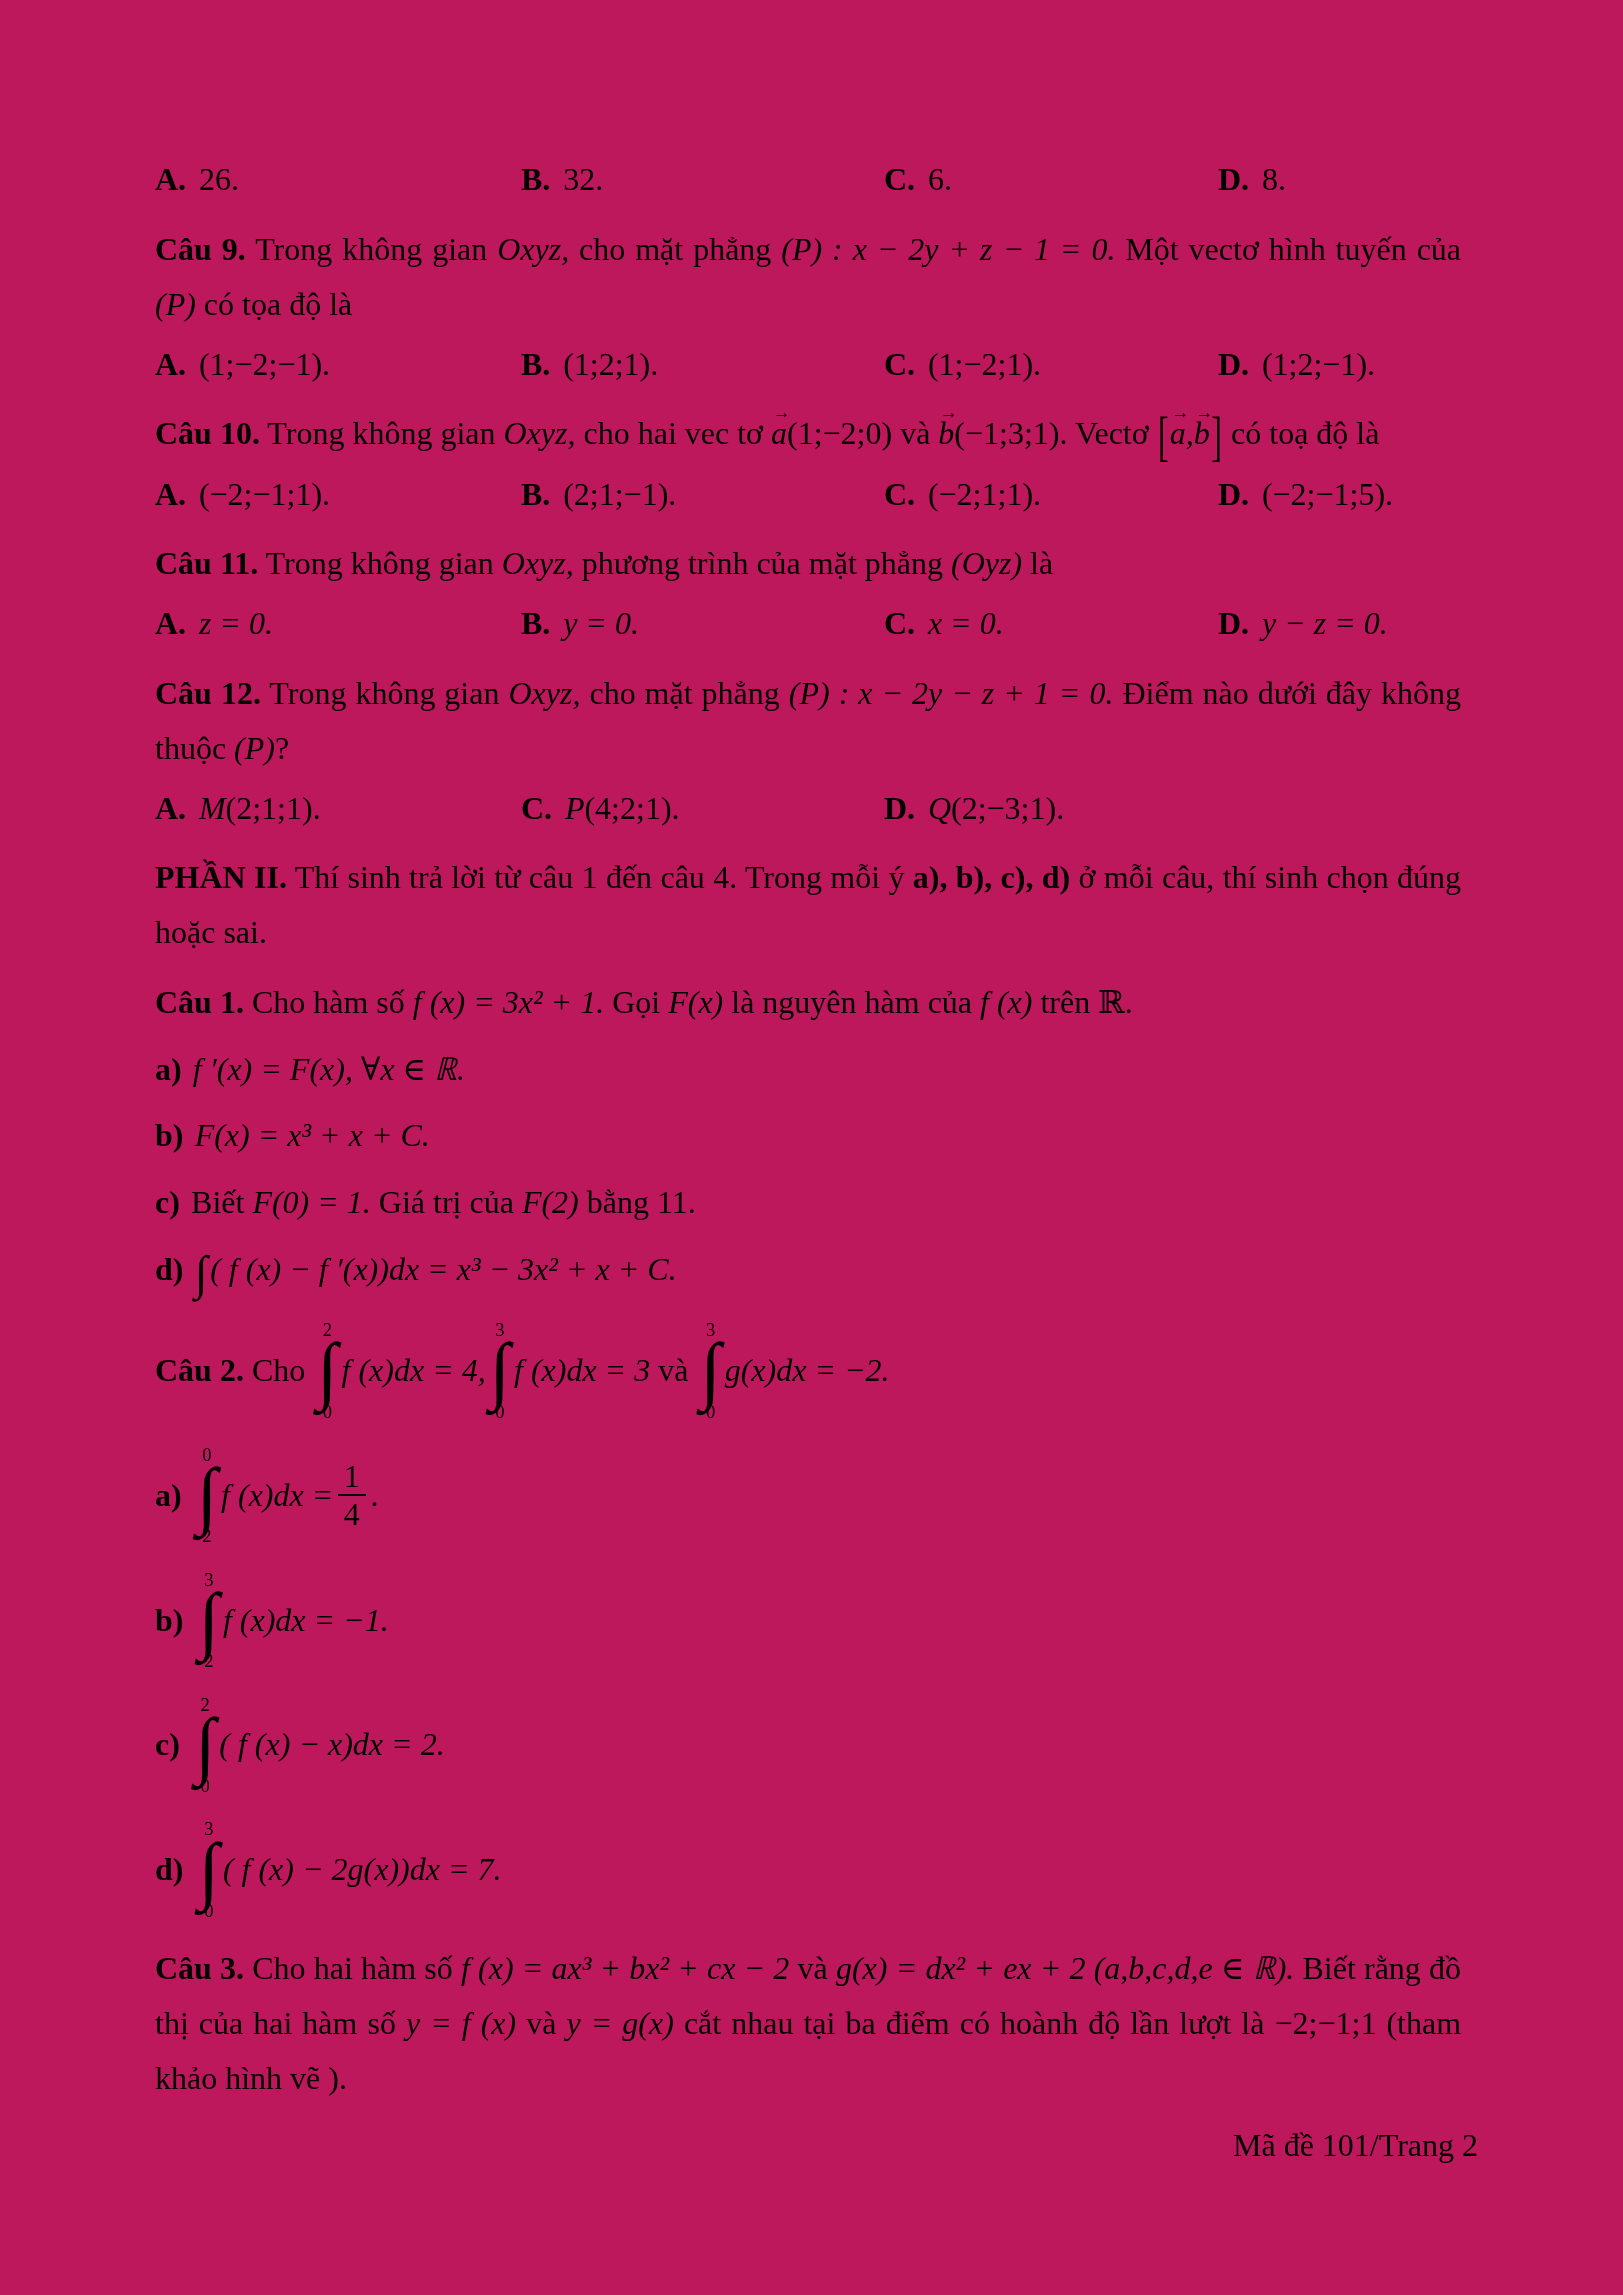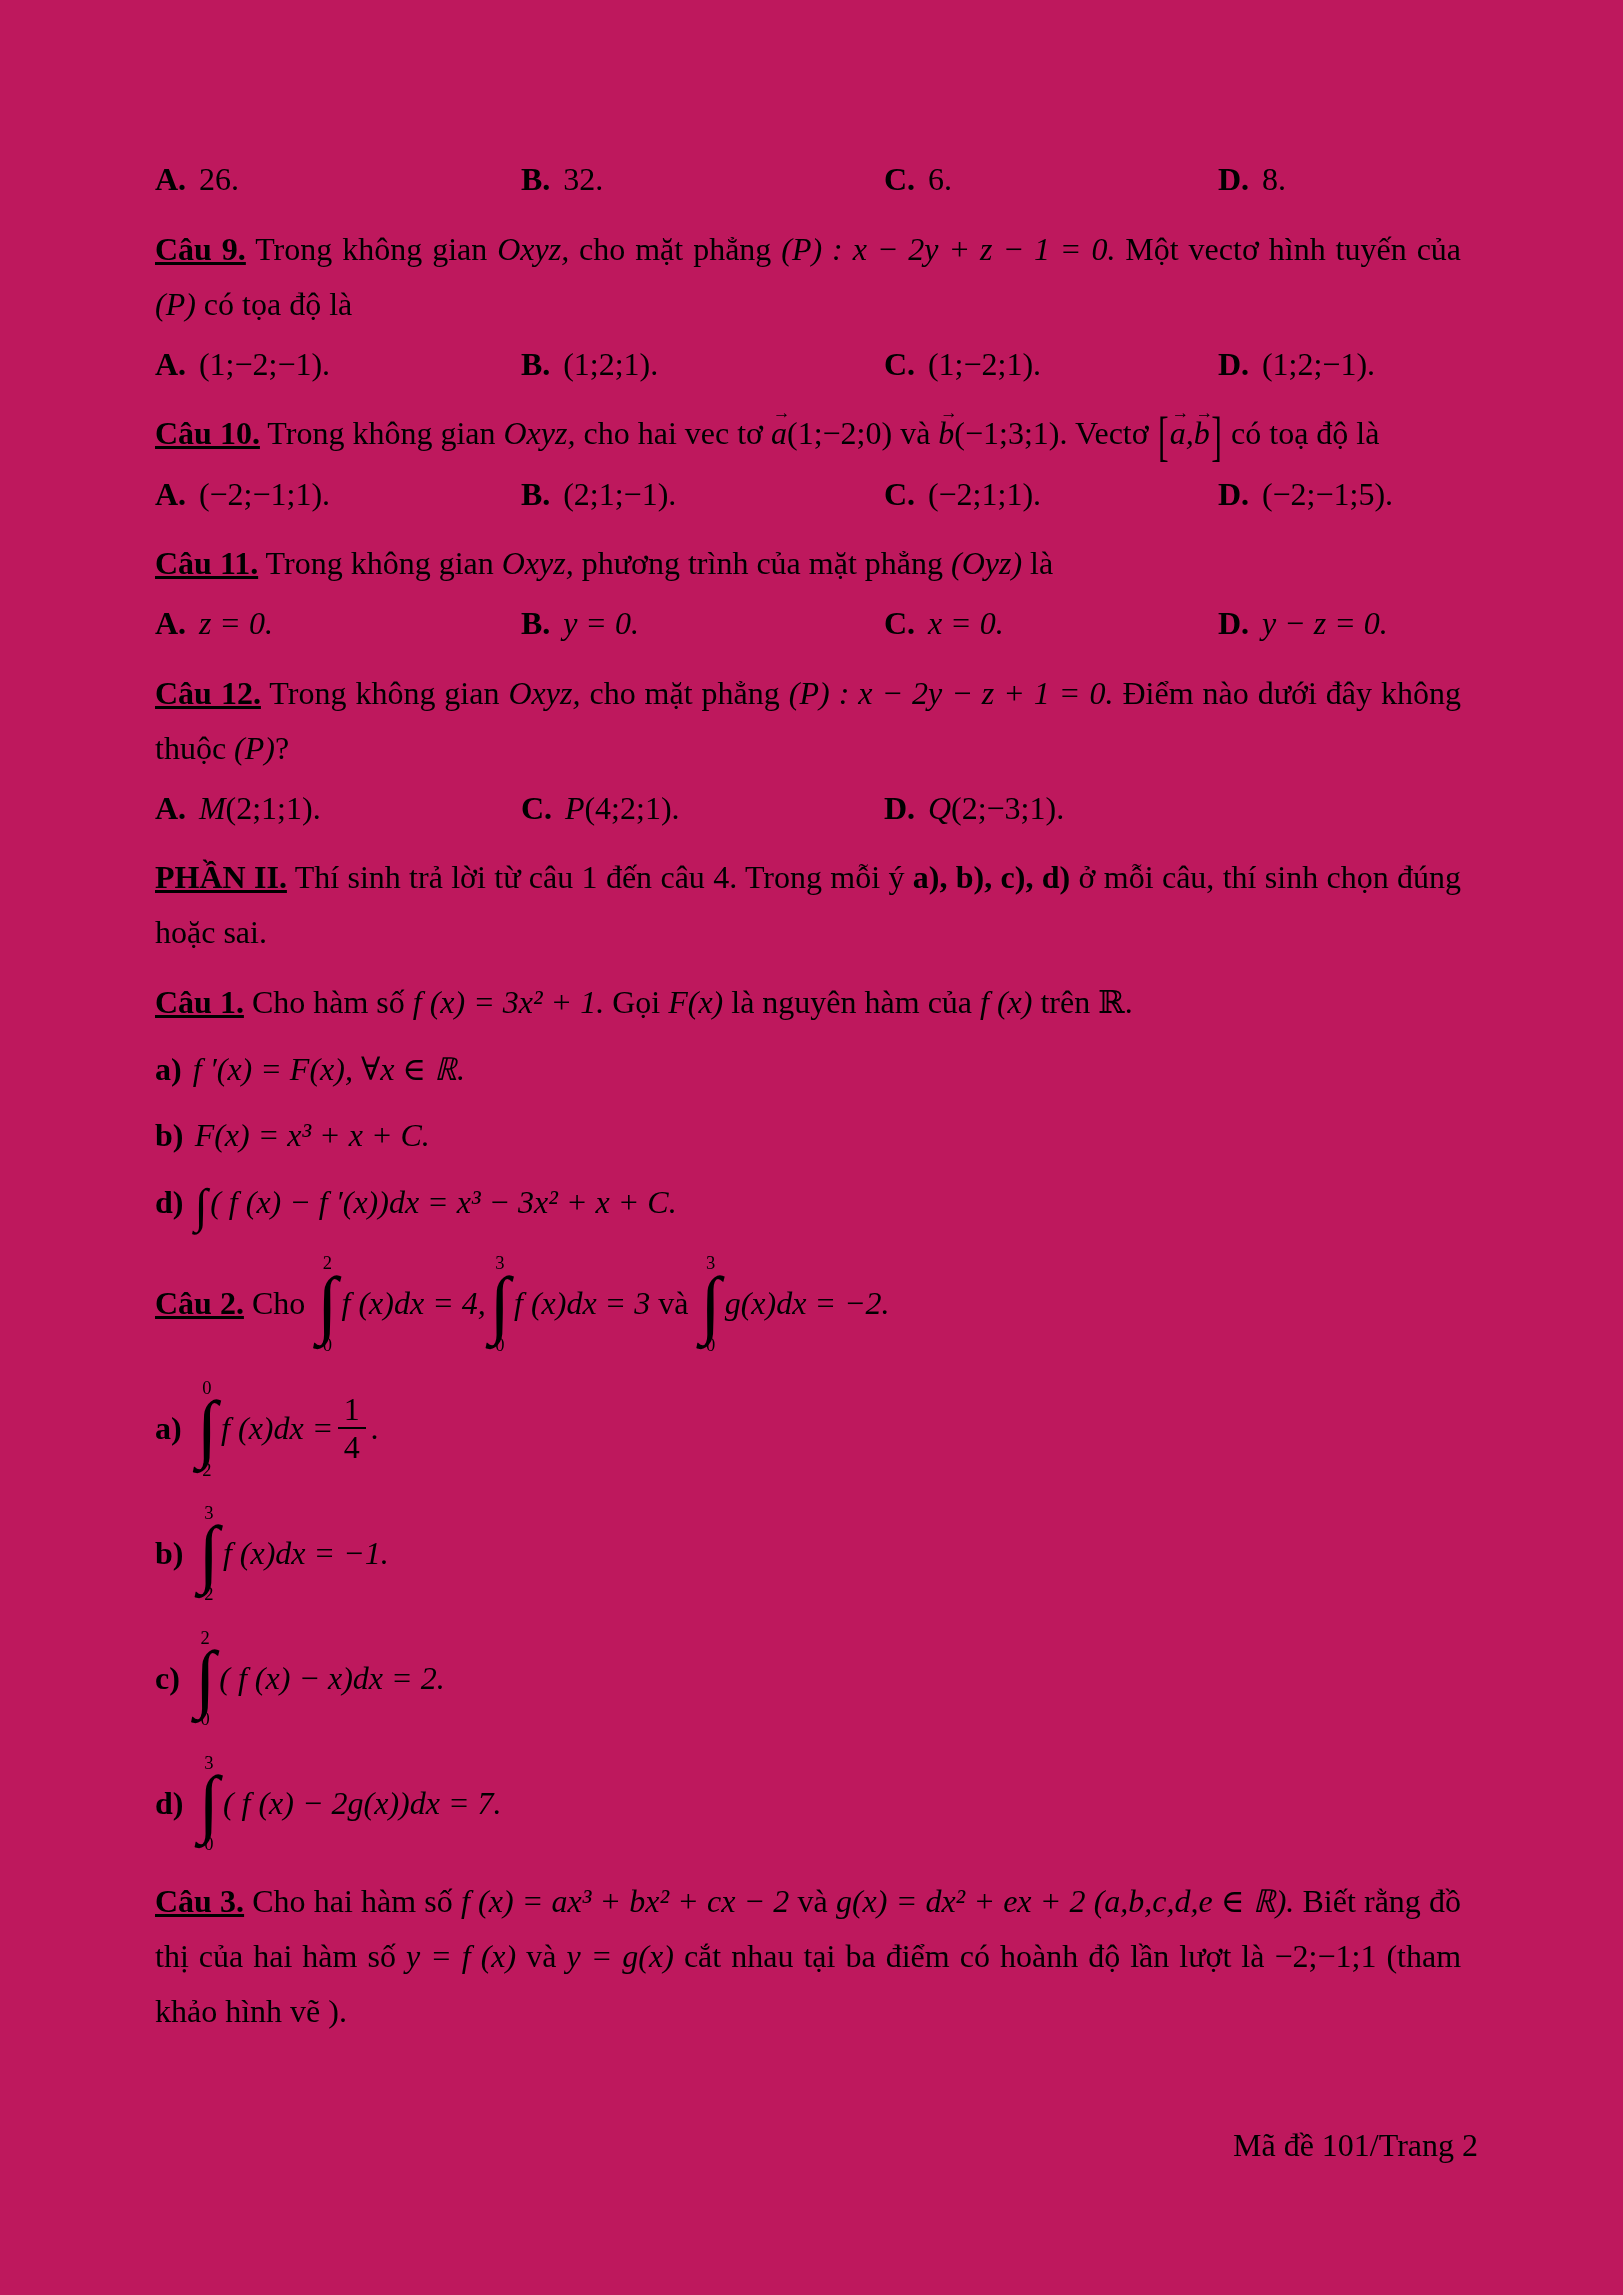--- a/index.html
+++ b/index.html
@@ -12,21 +12,21 @@
     background: #be185d;
     color: #000000;
     font-family: "Liberation Serif", "DejaVu Serif", serif;
     font-size: 32px;
     overflow: hidden;
     padding: 147px 162px 0 155px;
   }
   .para { text-align: justify; line-height: 1.72; margin: 0; }
   .q { margin-top: 14.4px; }
   .item { margin-top: 11.8px; }
-  .qlabel { font-weight: 700; font-style: normal; text-decoration: underline; }
+  .qlabel { font-weight: 700; font-style: normal; }
   .item-label { font-weight: 700; padding-right: 0.35em; }
 
   .opts { display: grid; grid-template-columns: 366px 363px 334px auto; margin-top: 5.2px; line-height: 1.72; }
   .opt { white-space: nowrap; }
   .opt-label { font-weight: 700; padding-right: 0.4em; }
 
   .seg { }
   .seg-r { font-style: normal; }
   .seg-i { font-style: italic; }
   .seg-b { font-weight: 700; font-style: normal; }
@@ -97,20 +97,21 @@
     <span class="opt"><span class="opt-label">A.</span><span><span class="seg seg-i">M</span><span class="seg seg-r">(2;1;1).</span></span></span>
     <span class="opt"><span class="opt-label">C.</span><span><span class="seg seg-i">P</span><span class="seg seg-r">(4;2;1).</span></span></span>
     <span class="opt"><span class="opt-label">D.</span><span><span class="seg seg-i">Q</span><span class="seg seg-r">(2;−3;1).</span></span></span>
   </div>
 
   <p class="para q"><span class="qlabel">PHẦN II.</span><span><span class="seg seg-r"> Thí sinh trả lời từ câu 1 đến câu 4. Trong mỗi ý </span><span class="seg seg-b">a), b), c), d)</span><span class="seg seg-r"> ở mỗi câu, thí sinh chọn đúng hoặc sai.</span></span></p>
 
   <p class="para q"><span class="qlabel">Câu 1.</span><span><span class="seg seg-r"> Cho hàm số </span><span class="seg seg-i">f (x) = 3x² + 1.</span><span class="seg seg-r"> Gọi </span><span class="seg seg-i">F(x)</span><span class="seg seg-r"> là nguyên hàm của </span><span class="seg seg-i">f (x)</span><span class="seg seg-r"> trên </span><span class="seg seg-r">ℝ.</span></span></p>
   <p class="para item"><span class="item-label">a)</span><span><span class="seg seg-i">f ′(x) = F(x), ∀x ∈ ℝ.</span></span></p>
   <p class="para item"><span class="item-label">b)</span><span><span class="seg seg-i">F(x) = x³ + x + C.</span></span></p>
+  <p class="para item"><span class="item-label">c)</span><span><span class="seg seg-r">Biết </span><span class="seg seg-i">F(0) = 1.</span><span class="seg seg-r"> Giá trị của </span><span class="seg seg-i">F(2)</span><span class="seg seg-r"> bằng 11.</span></span></p>
   <p class="para item"><span class="item-label">d)</span><span><span class="seg seg-int">∫</span><span class="seg seg-i">( f (x) − f ′(x))dx = x³ − 3x² + x + C.</span></span></p>
 
   <div class="introw">
     <span class="qlabel">Câu 2.</span>
       <span class="seg-r"> Cho </span>
     <span class="intg"><span class="ilim">2</span><span class="isym">∫</span><span class="ilim">0</span></span>
     <span class="ibody">f (x)dx = 4,</span>
     <span class="intg"><span class="ilim">3</span><span class="isym">∫</span><span class="ilim">0</span></span>
     <span class="ibody">f (x)dx = 3</span>
     <span class="seg-r"> và </span>

